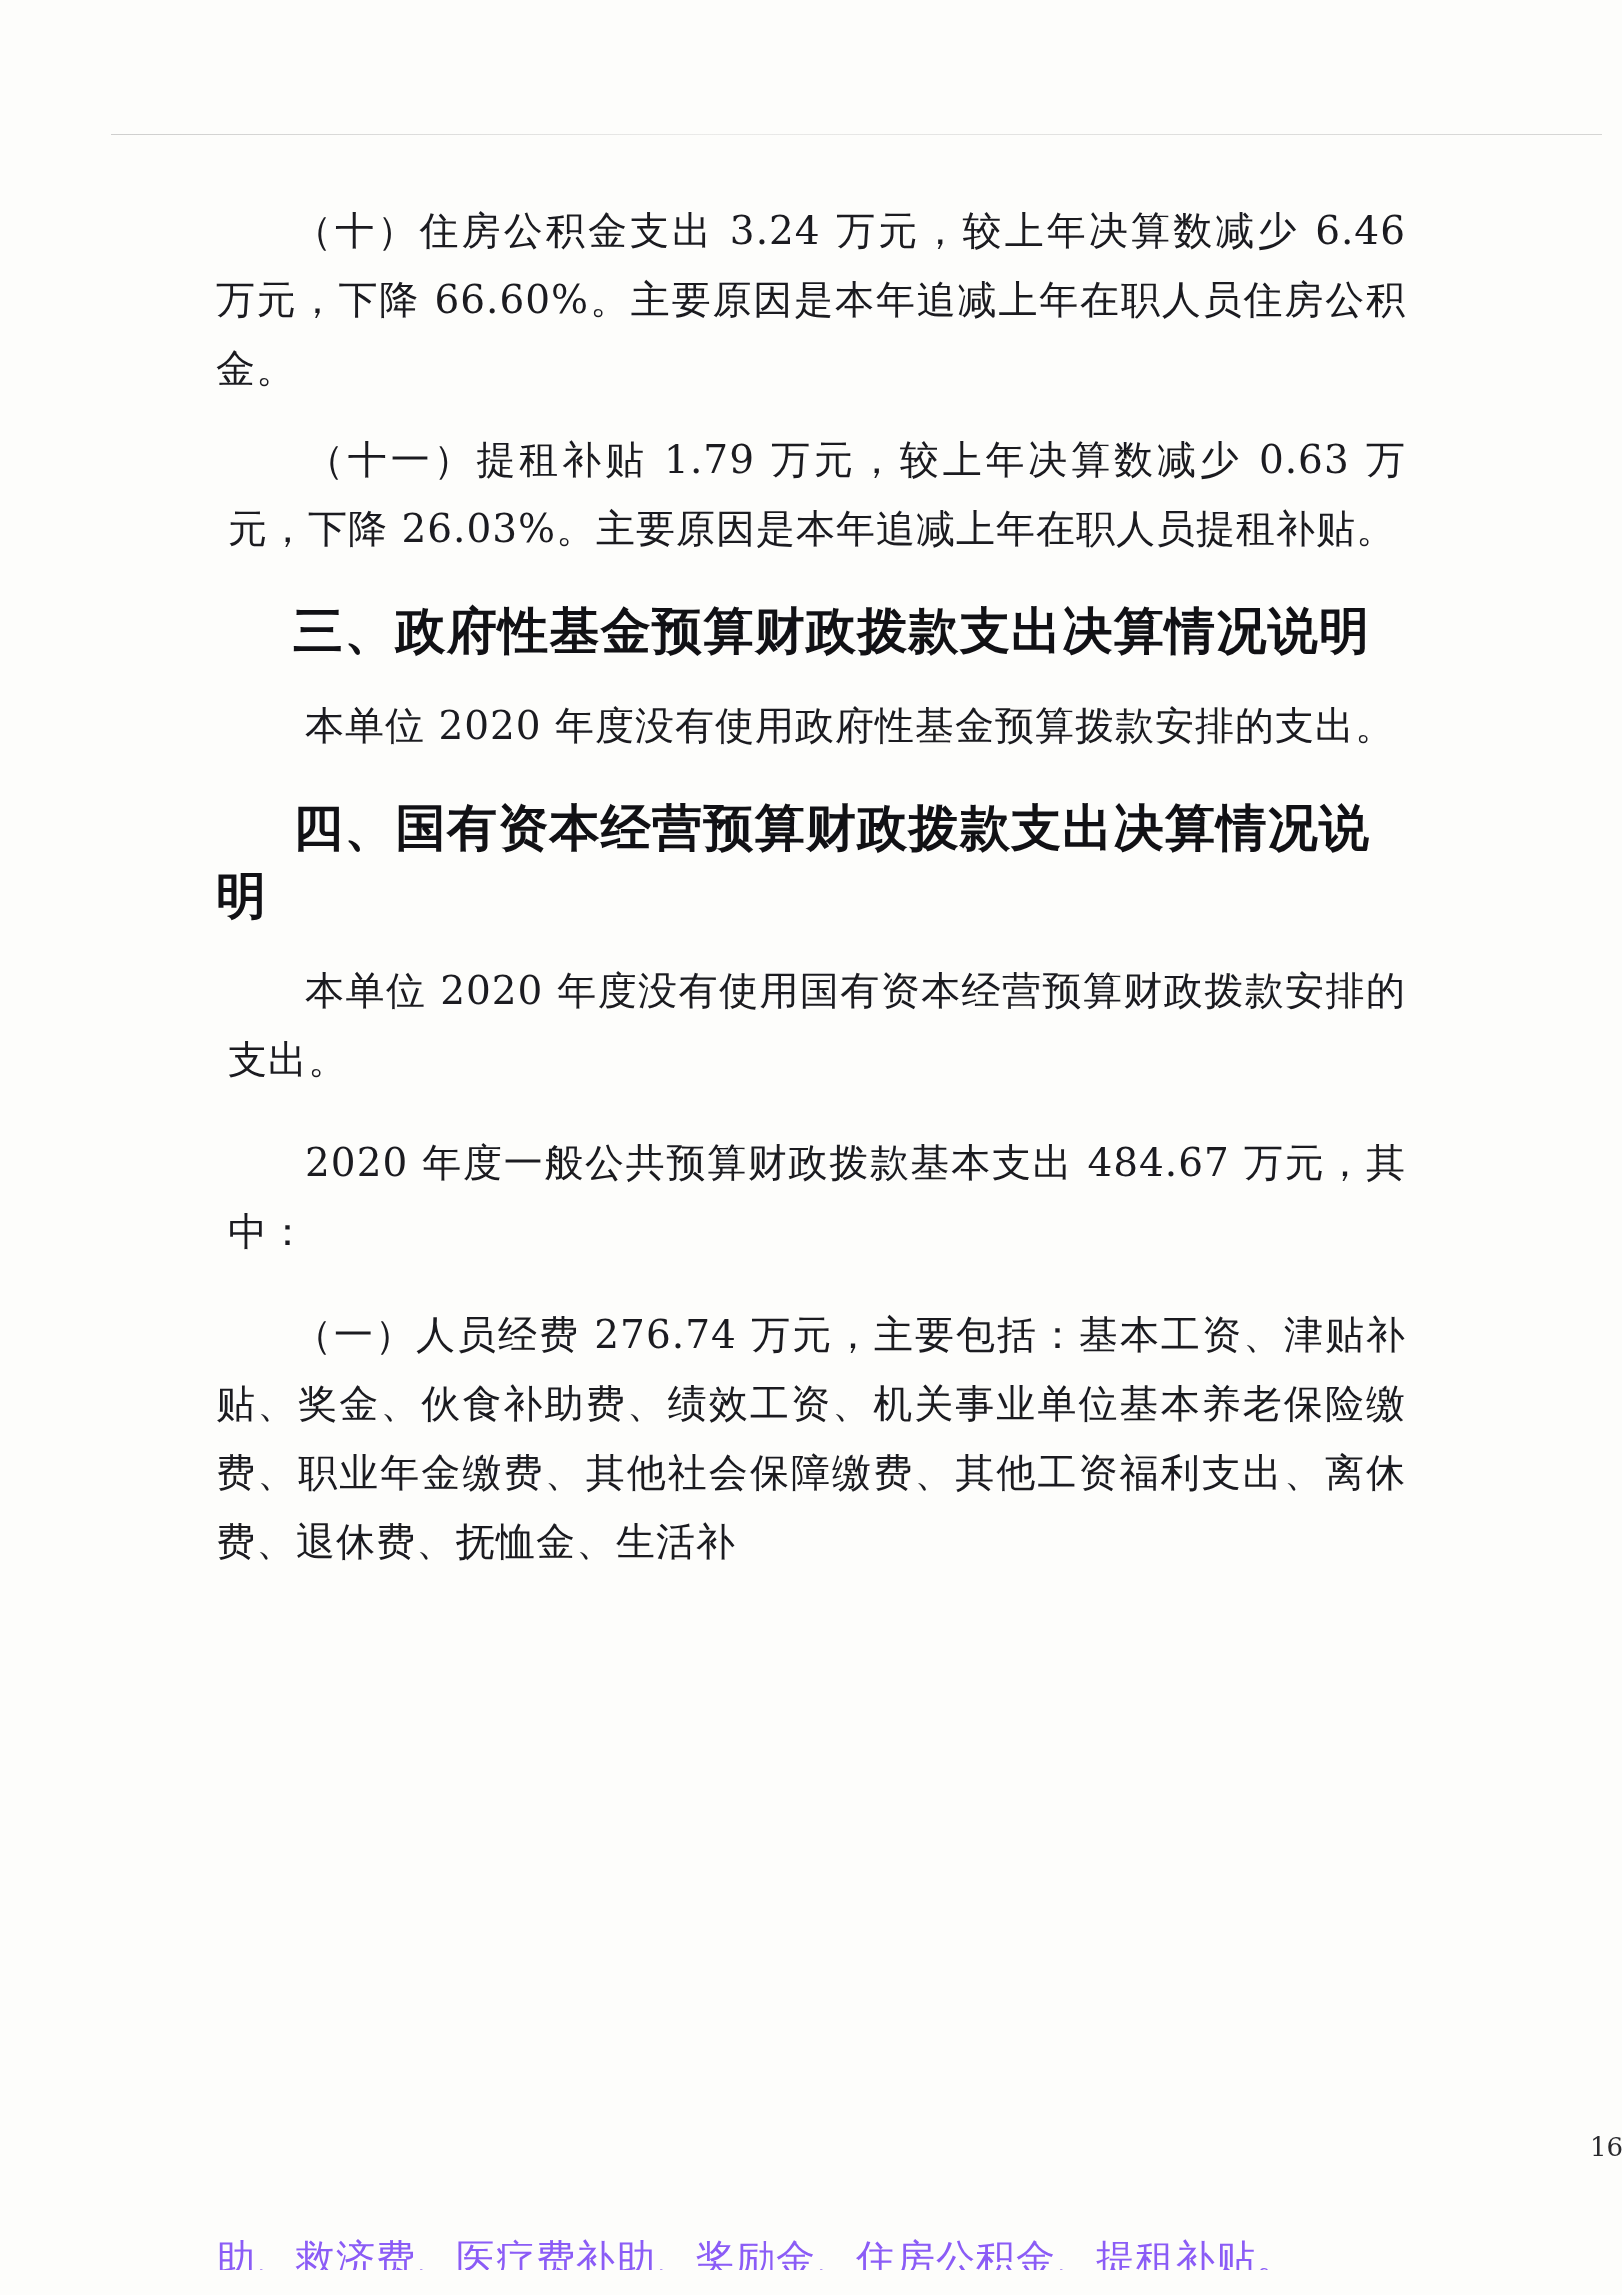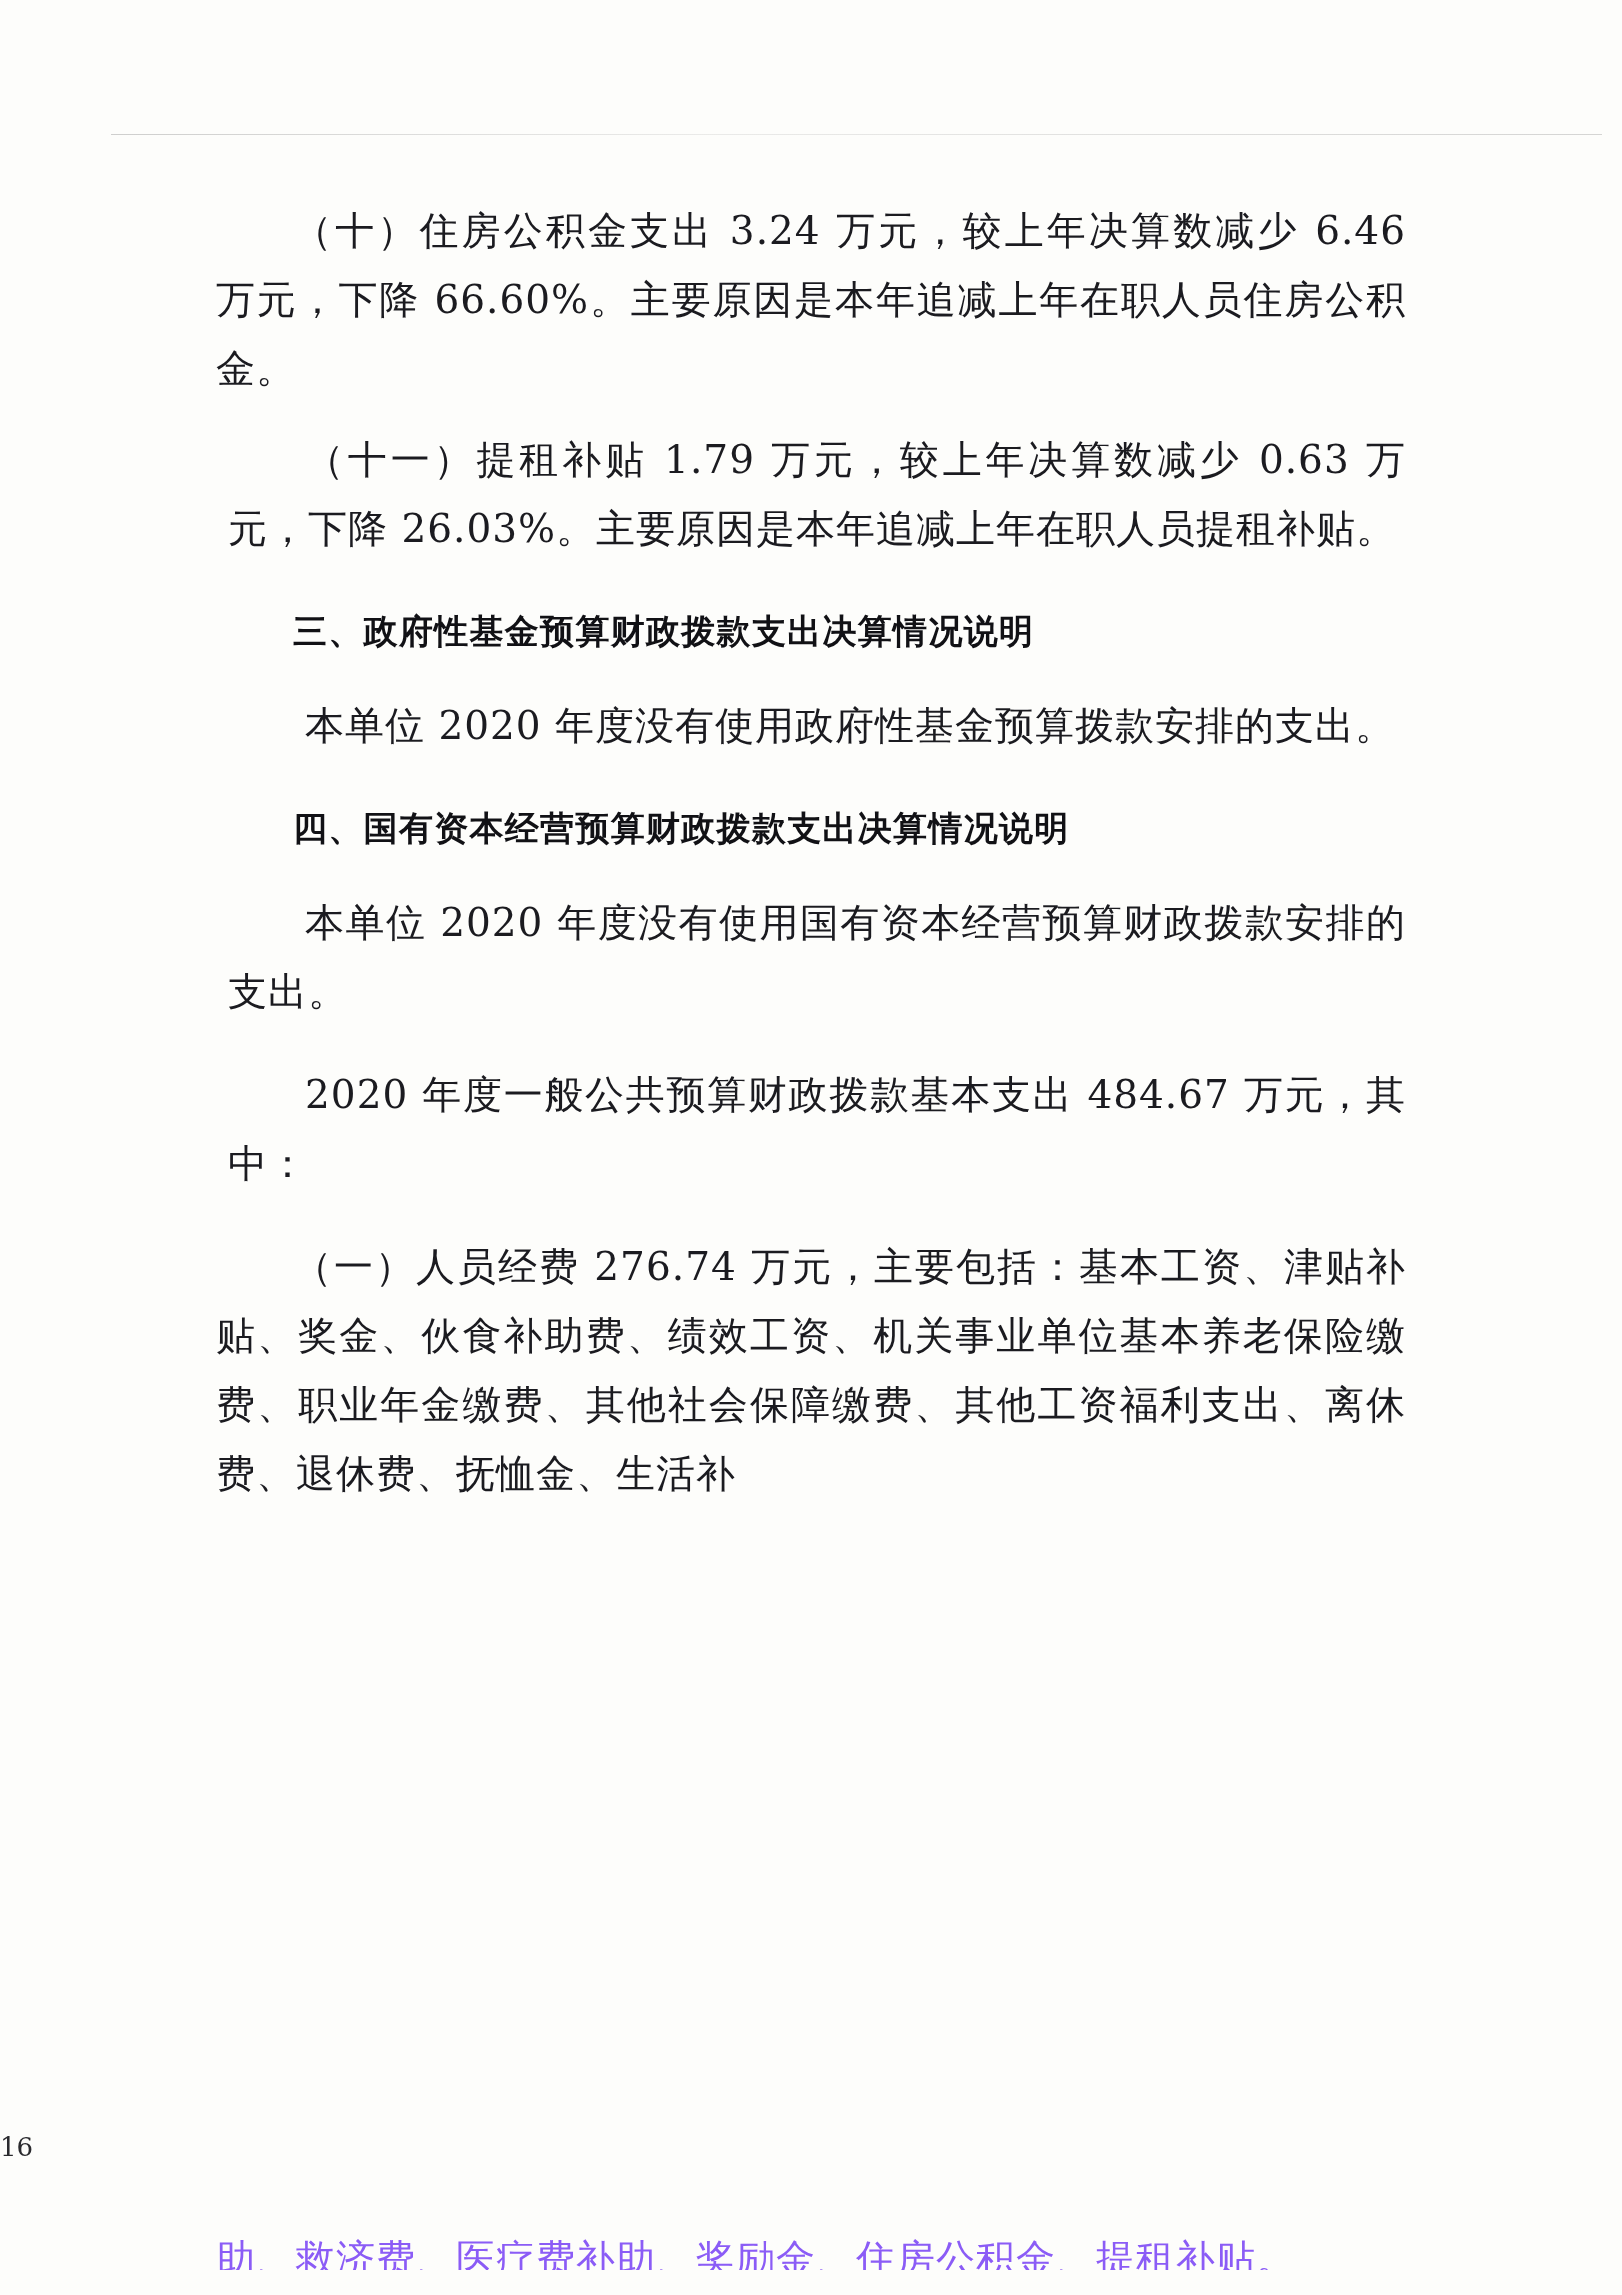--- a/index.html
+++ b/index.html
@@ -49,34 +49,34 @@
     letter-spacing: 1px;
     font-family: "DejaVu Serif", serif;
     font-weight: 400;
   }
   p.body-text.extra-gap {
     margin-bottom: 34px;
     margin-left: 12px;
   }
   h2.section-heading {
     margin: 31px 0 26px 0;
-    font-size: 34px;
+    font-size: 50px;
     line-height: 68px;
     color: #111115;
     text-indent: 77px;
     font-family: "DejaVu Sans", sans-serif;
     font-weight: 700;
     letter-spacing: 1.3px;
   }
   .page-number {
     position: absolute;
     left: 0;
     top: 2132px;
     width: 1623px;
-    text-align: left;
+    text-align: right;
     font-size: 26px;
     color: #2a2a2e;
     font-family: "DejaVu Serif", serif;
   }
   .clipped-line {
     position: absolute;
     left: 216px;
     top: 2224px;
     width: 1190px;
     font-size: 39px;

